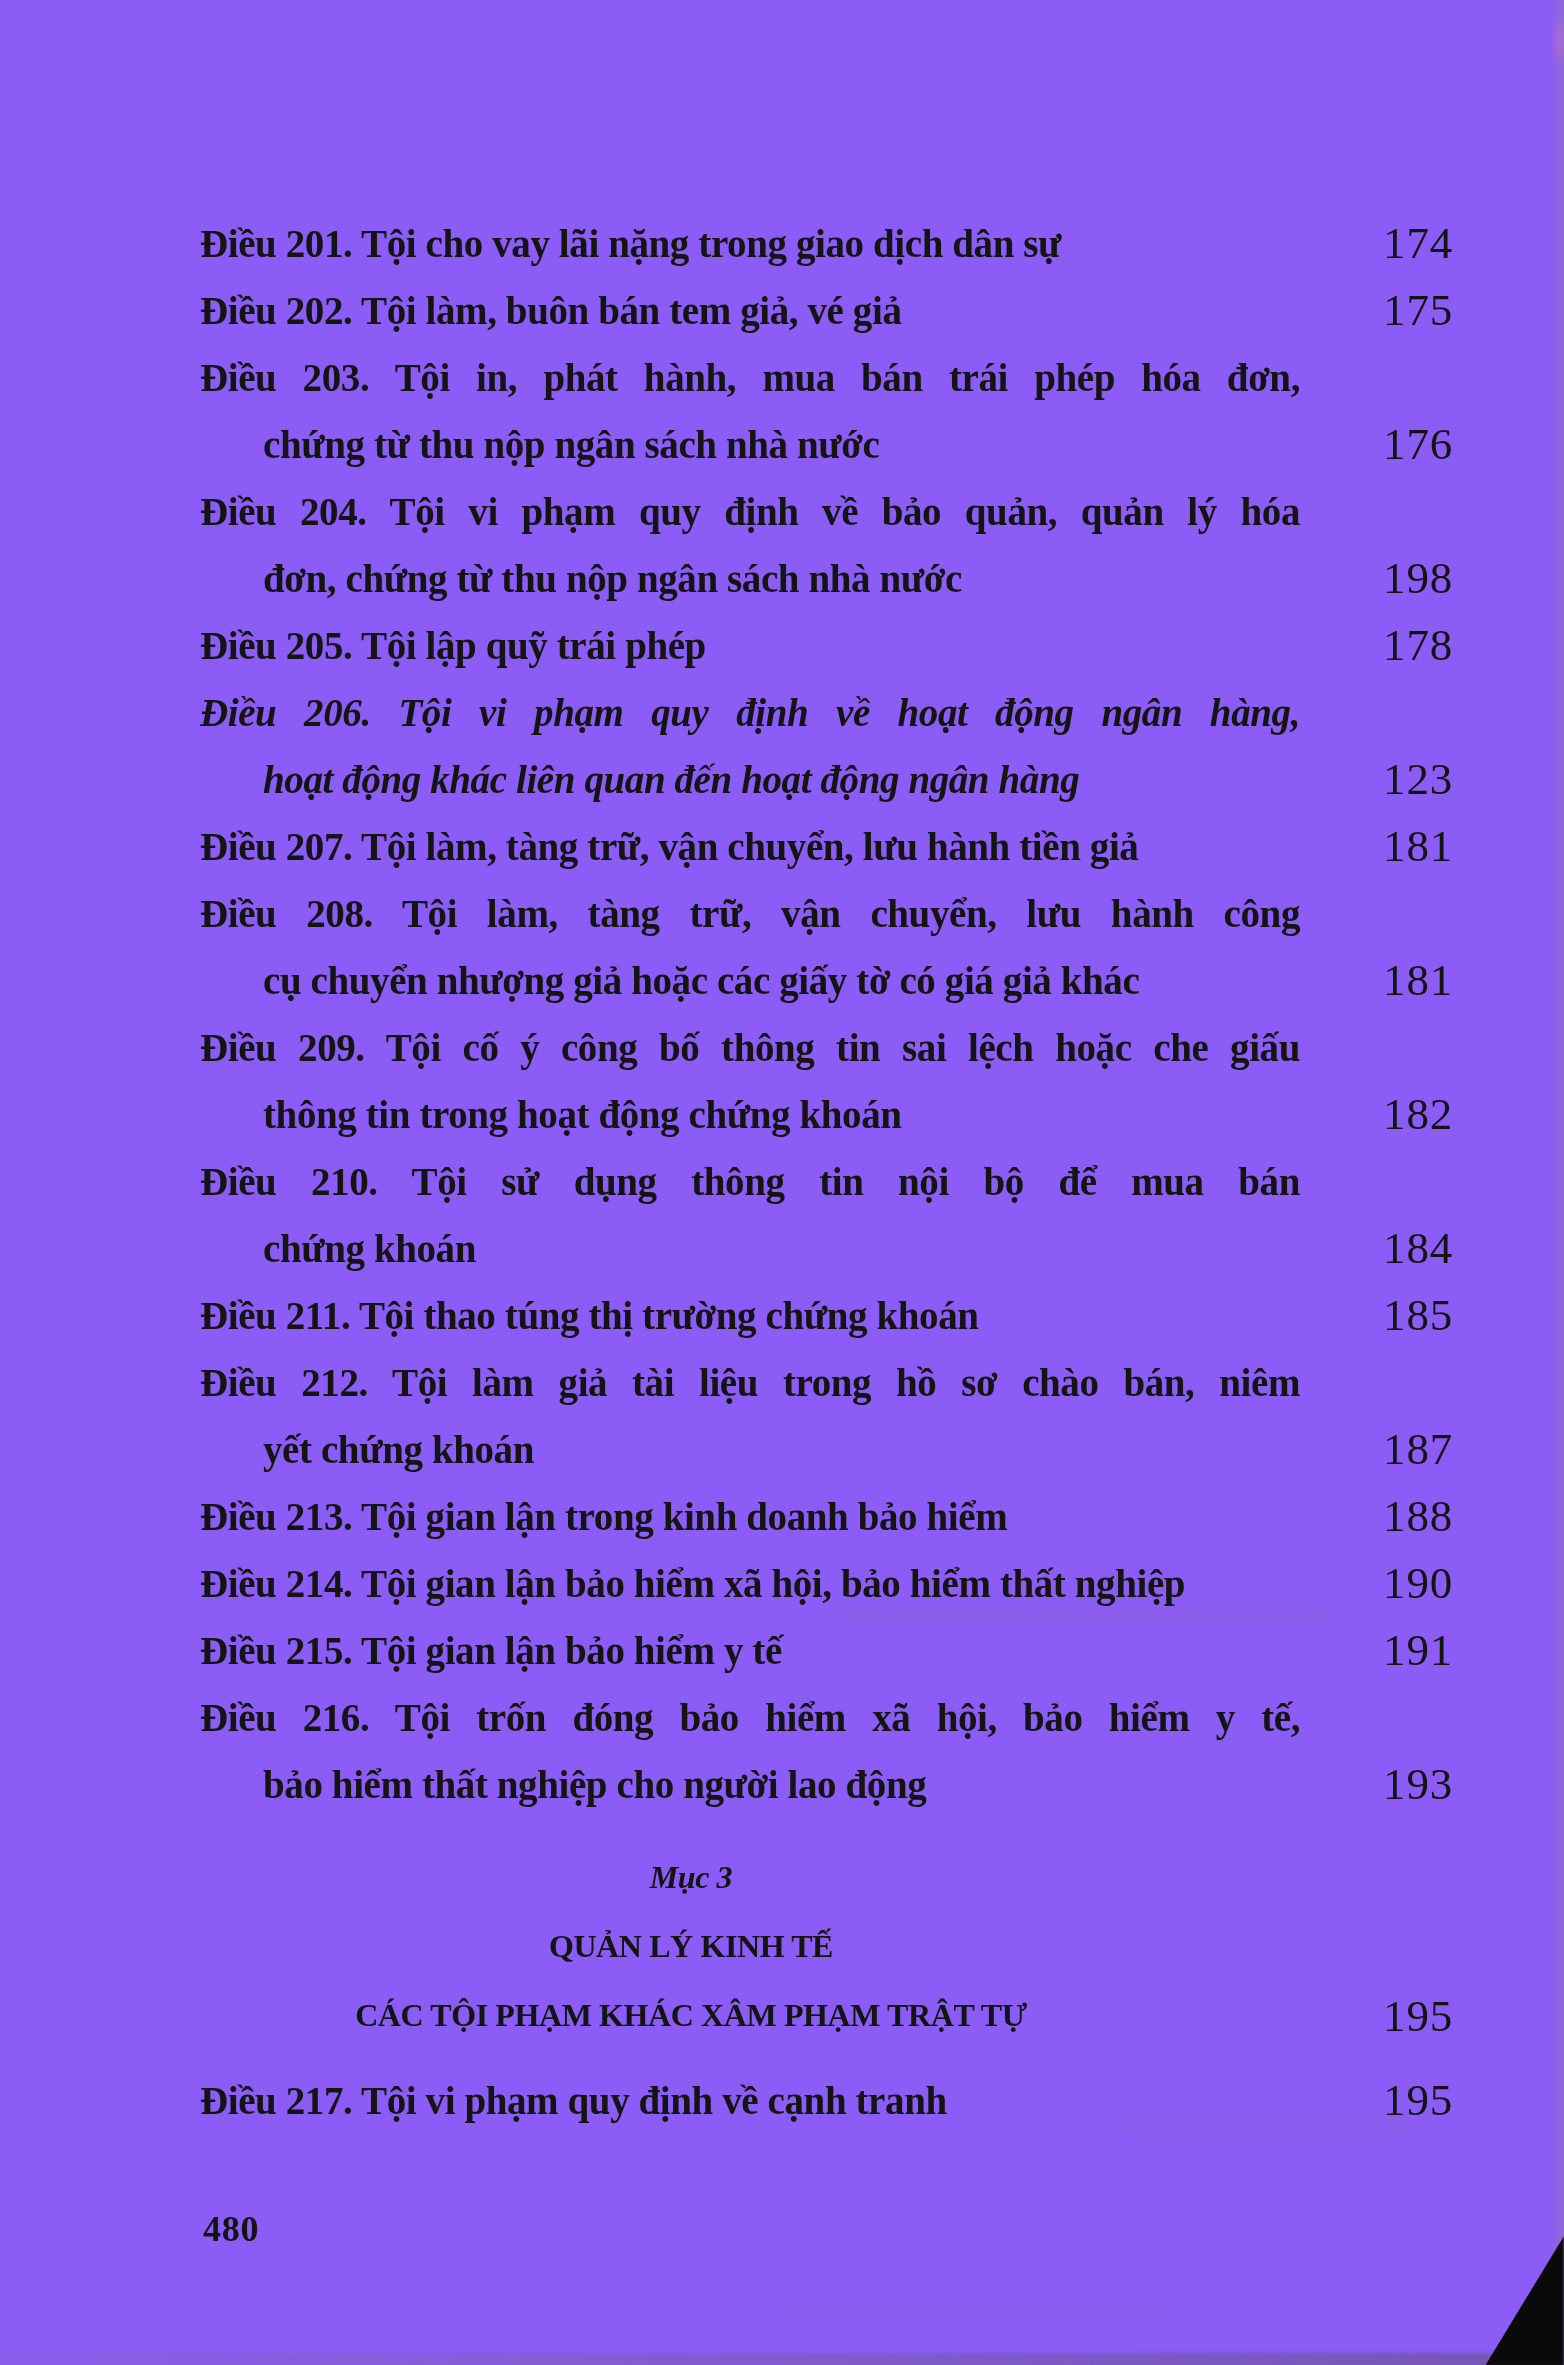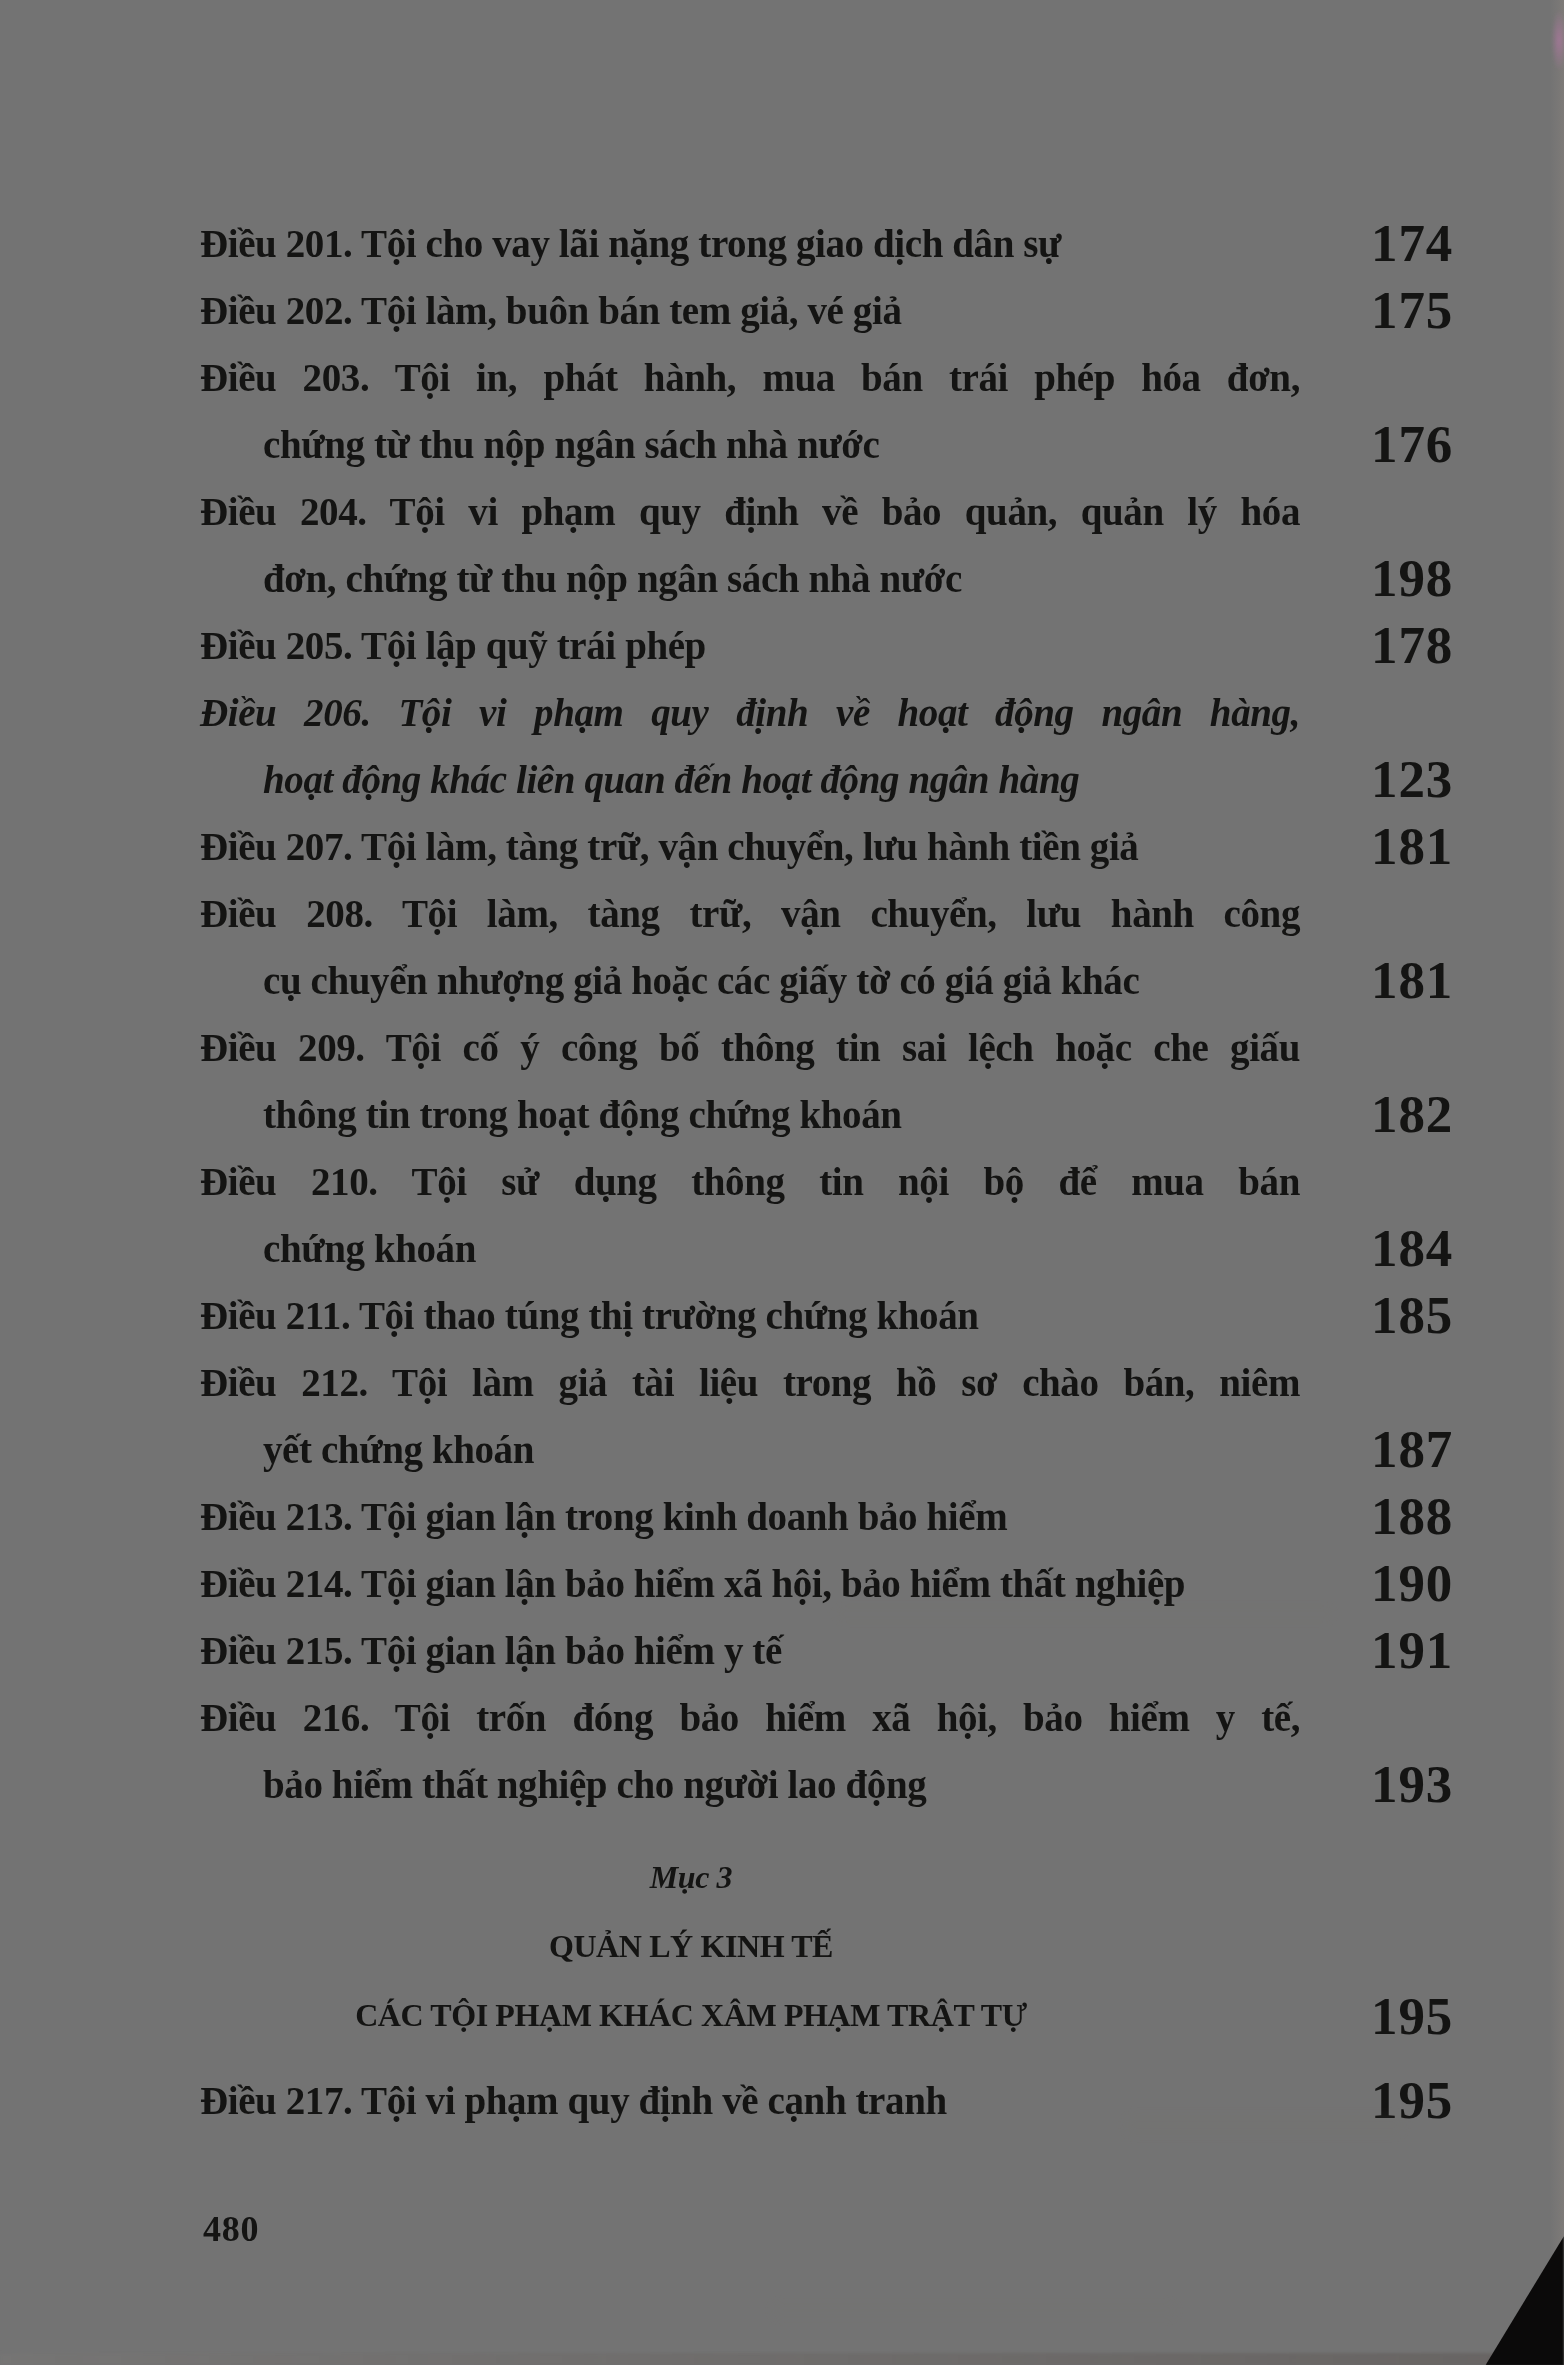--- a/index.html
+++ b/index.html
@@ -28,22 +28,22 @@
   .entry-text.italic{font-style:italic;}
   .toc-line{display:block;white-space:nowrap;}
   .toc-line.cont{padding-left:63px;}
   .toc-line.stretch{
     white-space:normal;
     text-align:justify;
     text-align-last:justify;
   }
   .entry-page{
     margin-left:auto;
-    font-size:53px;line-height:67px;
-    font-weight:bold;
+    font-size:45px;line-height:67px;
+    font-weight:normal;
     letter-spacing:0.8px;
   }
   
   .section{
     display:flex;align-items:flex-end;
     margin-top:25px;
   }
   .section-text{
     width:1100px;box-sizing:border-box;
     padding-right:118px;
@@ -89,21 +89,21 @@
     filter:blur(4.7px);
     border-radius:11px;
   }
   .bleed.b1{left:1123px;top:2113px;width:283px;}
   .bleed.b2{left:833px;top:1604px;width:503px;height:20.4px;opacity:0.09;}
   .bleed.b3{left:770px;top:2301px;width:408px;height:19px;opacity:0.07;}
 </style>
 </head>
 <body>
 
-<div class="page" style="--ink: #141413; background: #737373;">
+<div class="page" style="--ink: #141413; background: #8b5cf6;">
 
   <div class="toc">
 
     <div id="toc-list">
         <div class="toc-entry">
           <div class="entry-text">
             <span class="toc-line">Điều 201. Tội cho vay lãi nặng trong giao dịch dân sự</span>
           </div>
           <div class="entry-page">174</div>
         </div>

